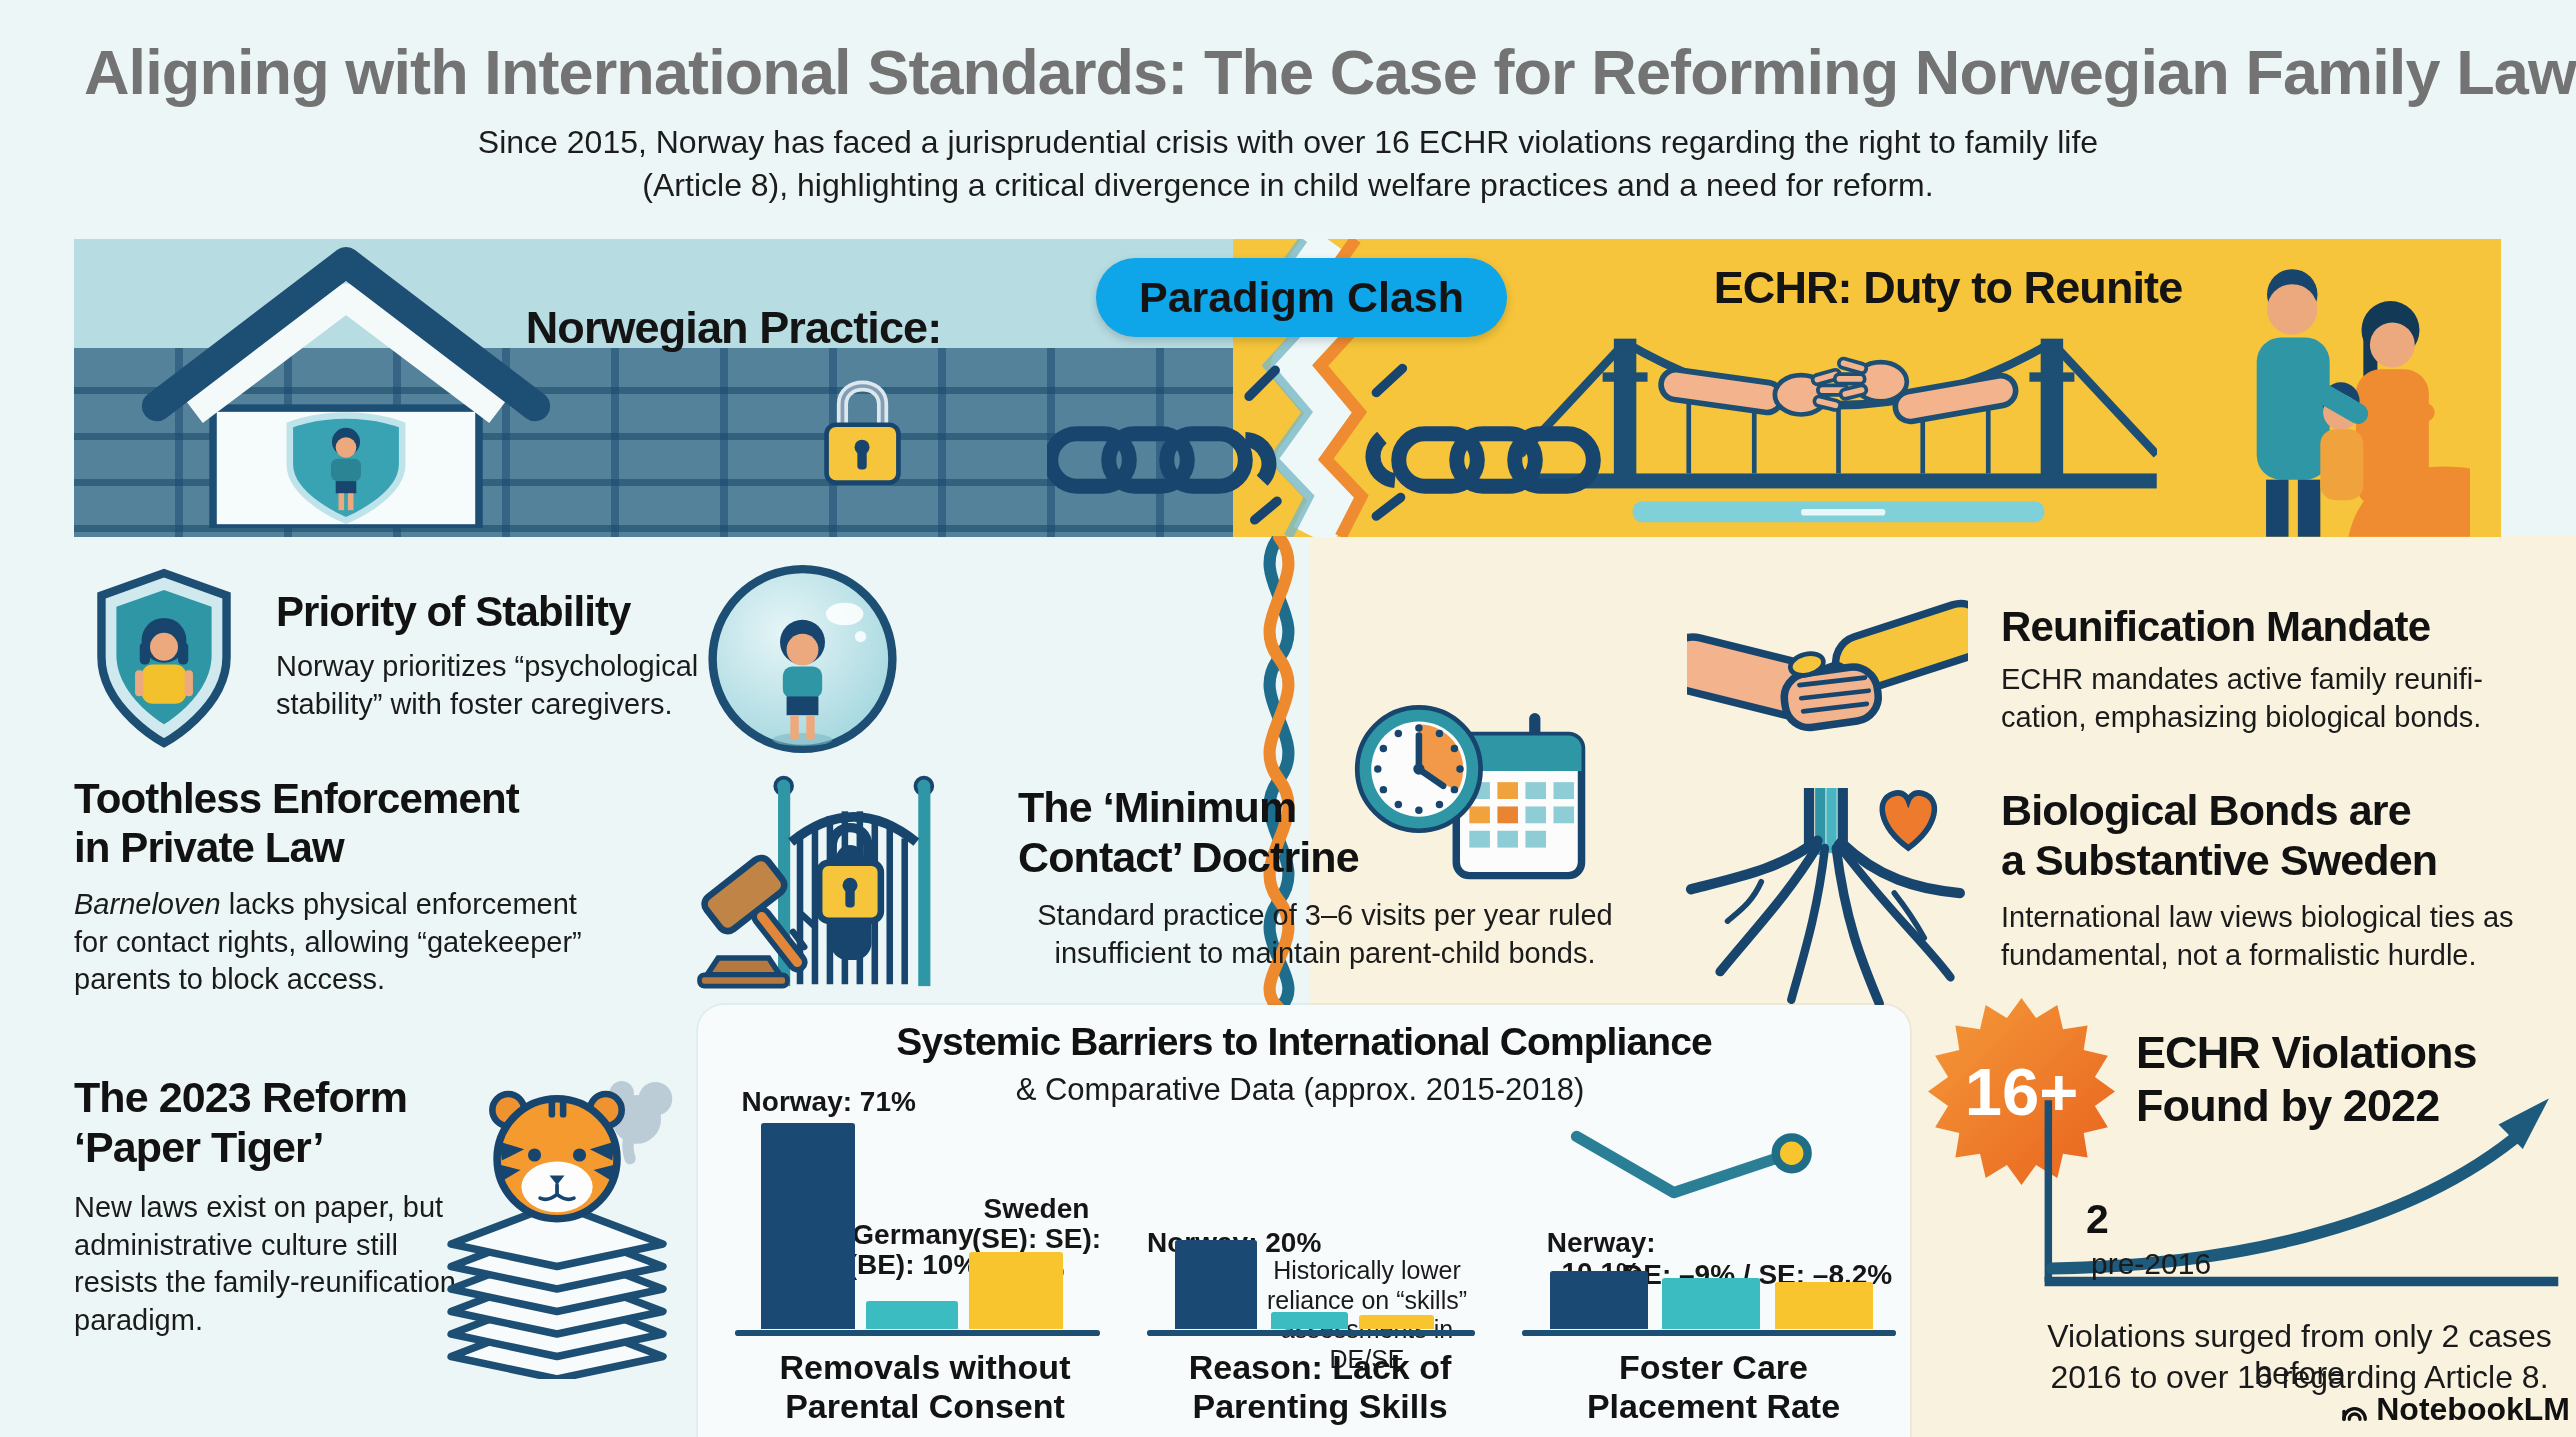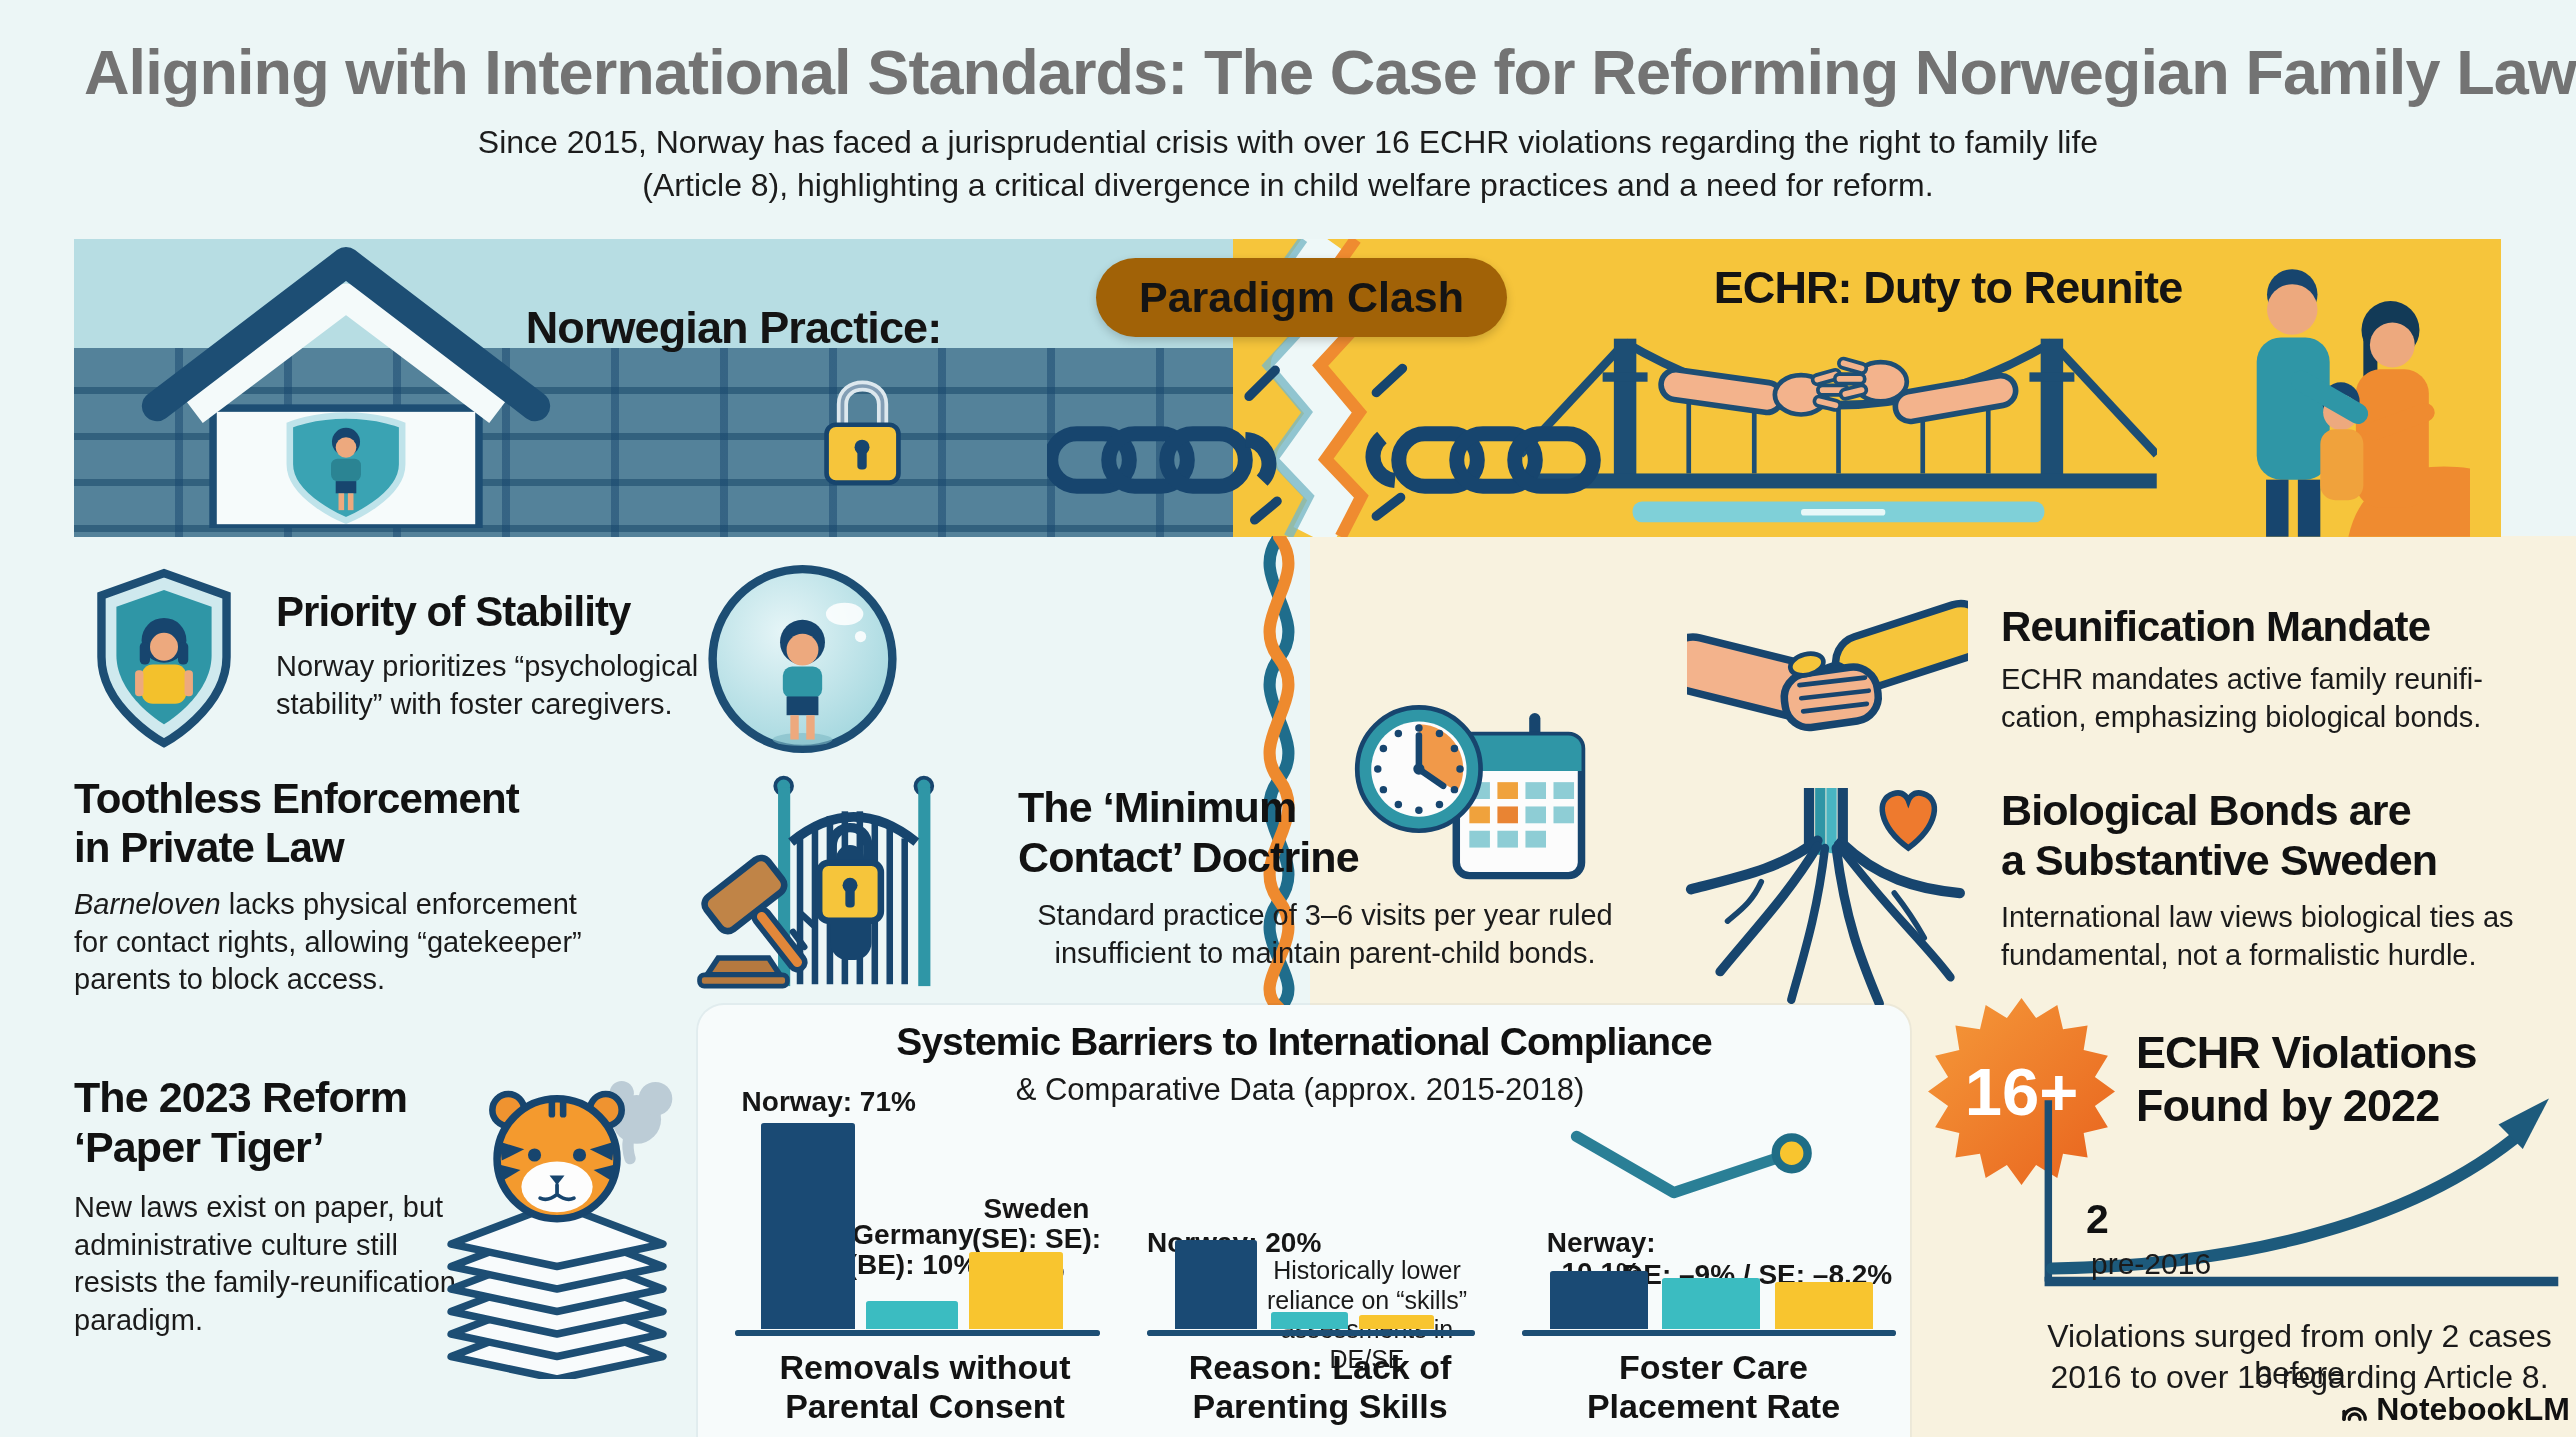--- a/index.html
+++ b/index.html
@@ -15,21 +15,21 @@
   .banner{left:74px;top:239px;width:2427px;height:298px;overflow:hidden;}
   .banner-left{position:absolute;left:0;top:0;width:1159px;height:298px;background:#b7dde3;overflow:hidden;}
   .banner-right{position:absolute;left:1159px;top:0;width:1268px;height:298px;background:#f6c53b;overflow:hidden;}
   .brick-wall{position:absolute;left:0;top:109px;width:1159px;height:189px;
     background:
       repeating-linear-gradient(to right, rgba(23,70,110,0) 0 101px, rgba(23,70,110,.5) 101px 109px),
       repeating-linear-gradient(to bottom, #54829a 0 39px, #32617e 39px 46px);
   }
   .banner-title{font-size:45px;font-weight:700;letter-spacing:-0.9px;color:#141414;text-align:center;white-space:nowrap;}
   .badge-pill{
-    left:1022px;top:19px;height:79px;padding:0 43px;border-radius:43px;background:#a16207;
+    left:1022px;top:19px;height:79px;padding:0 43px;border-radius:43px;background:#0ea5e9;
     display:flex;align-items:center;justify-content:center;font-size:43px;font-weight:700;color:#141414;
     box-shadow:0 3.7px 9.4px rgba(0,0,0,.18);z-index:6;white-space:nowrap;
   }
   
   .cream-bg{left:1310px;top:536px;width:1266px;height:901px;background:#f8f2df;}
   
   .sec-title{font-size:42px;font-weight:700;letter-spacing:-0.9px;color:#121212;line-height:1.16;}
   .sec-body{font-size:29px;line-height:1.3;color:#1b1b1b;}
   .em{font-style:italic;}
   

